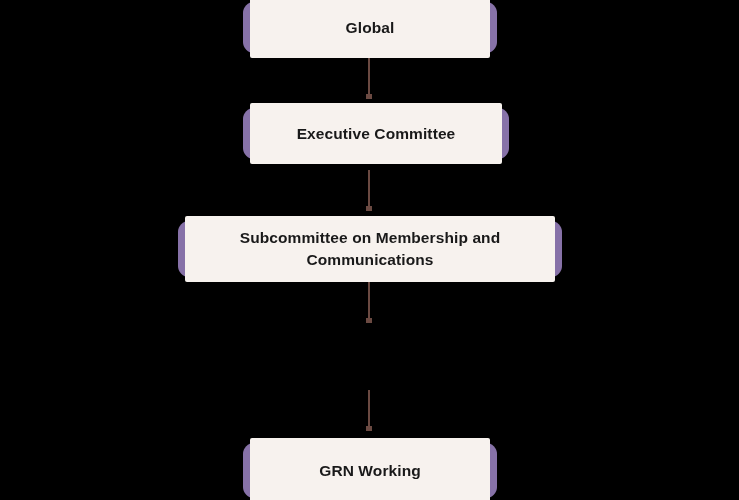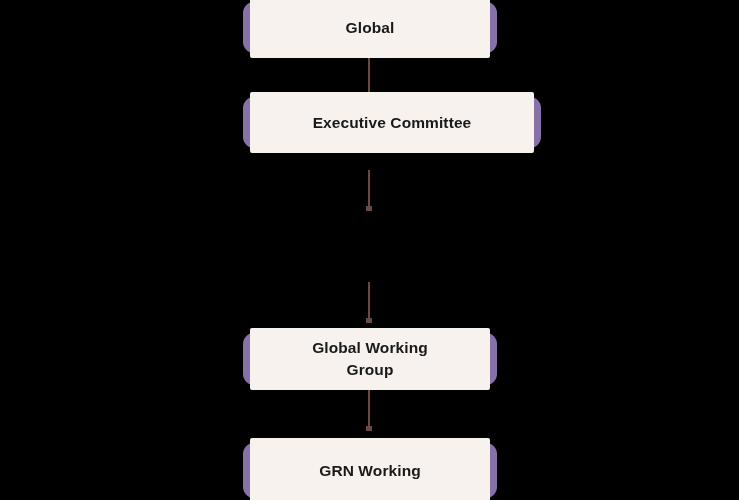--- a/index.html
+++ b/index.html
@@ -79,43 +79,43 @@
     <div class="shadow-plate"></div>
     <div class="card">
       <span class="label">Global</span>
     </div>
   </div>
 
   <div class="connector" style="left:368px; top:58px; height:36px;">
     <div class="arrowhead"></div>
   </div>
 
-  <div class="node" style="left:243px; top:92px; width:298px; height:61px;">
+  <div class="node" style="left:243px; top:103px; width:266px; height:61px;">
     <div class="shadow-plate"></div>
     <div class="card">
       <span class="label">Executive Committee</span>
     </div>
   </div>
 
   <div class="connector" style="left:368px; top:170px; height:36px;">
     <div class="arrowhead"></div>
   </div>
 
+  <div class="node" style="left:178px; top:216px; width:384px; height:66px;">
+    <div class="shadow-plate"></div>
+    <div class="card">
+      <span class="label">Subcommittee on Membership and
+Communications</span>
+    </div>
+  </div>
 
   <div class="connector" style="left:368px; top:282px; height:36px;">
     <div class="arrowhead"></div>
   </div>
 
-  <div class="node" style="left:243px; top:328px; width:254px; height:62px;">
-    <div class="shadow-plate"></div>
-    <div class="card">
-      <span class="label">Global Working
-Group</span>
-    </div>
-  </div>
 
   <div class="connector" style="left:368px; top:390px; height:36px;">
     <div class="arrowhead"></div>
   </div>
 
   <div class="node" style="left:243px; top:438px; width:254px; height:65px;">
     <div class="shadow-plate"></div>
     <div class="card">
       <span class="label">GRN Working</span>
     </div>

